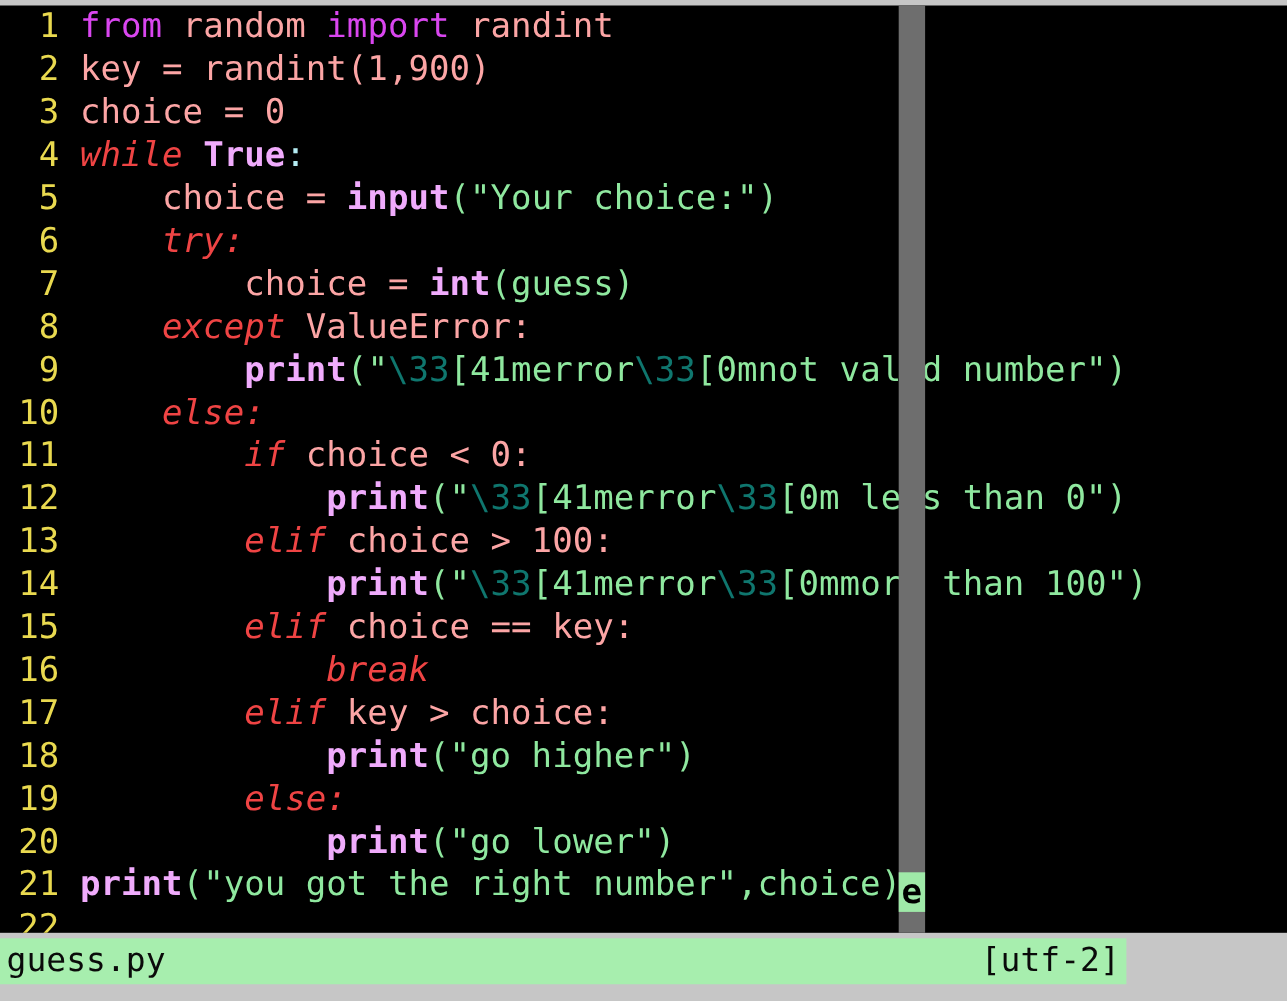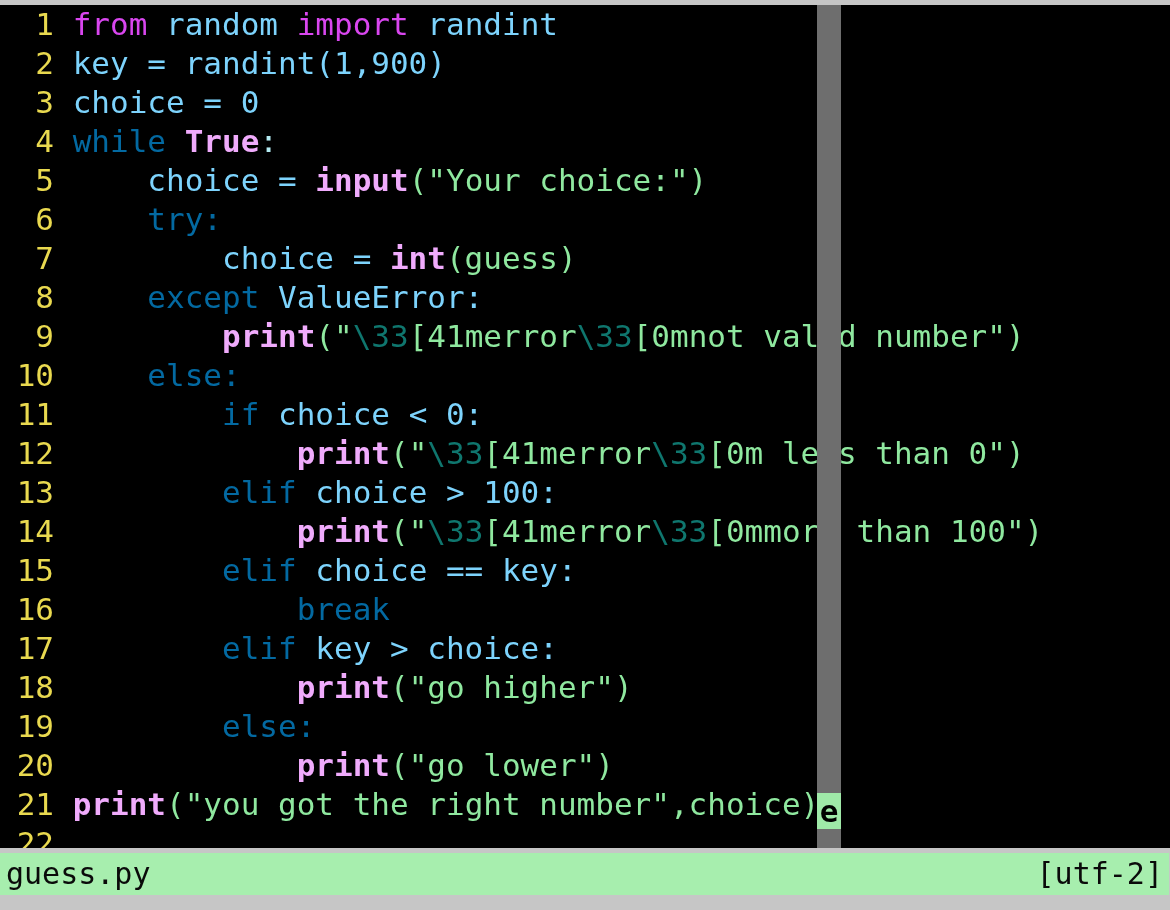--- a/index.html
+++ b/index.html
@@ -52,25 +52,25 @@
     color: #e9d94f;
     font-weight: normal;
   }
 
   .code {
     display: inline;
     color: #8fe89f;
   }
 
   
-  .kw      { color: #0369a1; }              
+  .kw      { color: #ef4444; font-style: italic; }              
   .kwimp   { color: #d946ef; }              
   .bi      { color: #f0abfc; font-weight: bold; }  
   .bip     { color: #b4ecf3; }              
-  .id      { color: #7dd3fc; text-align: right; }              
+  .id      { color: #fca5a5; text-align: right; }              
   .str     { color: #8fe89f; }              
   .esc     { color: #0f766e; }              
   .punc    { color: #8fe89f; }
 
   
   #scrollbar {
     position: absolute;
     left: 817px;
     top: 5px;
     width: 24px;
@@ -94,21 +94,21 @@
     color: #000000;
     font-family: "DejaVu Sans Mono", "Liberation Mono", monospace;
     font-weight: bold;
   }
 
   
   #statusbar {
     position: absolute;
     left: 0;
     top: 853px;
-    width: 1169px;
+    width: 1024px;
     height: 42px;
     background: #a7eeae;
     color: #0a0a0a;
     font-size: 30px;
     line-height: 42px;
     display: flex;
     align-items: center;
     justify-content: space-between;
     padding: 0 6px;
     box-sizing: border-box;

